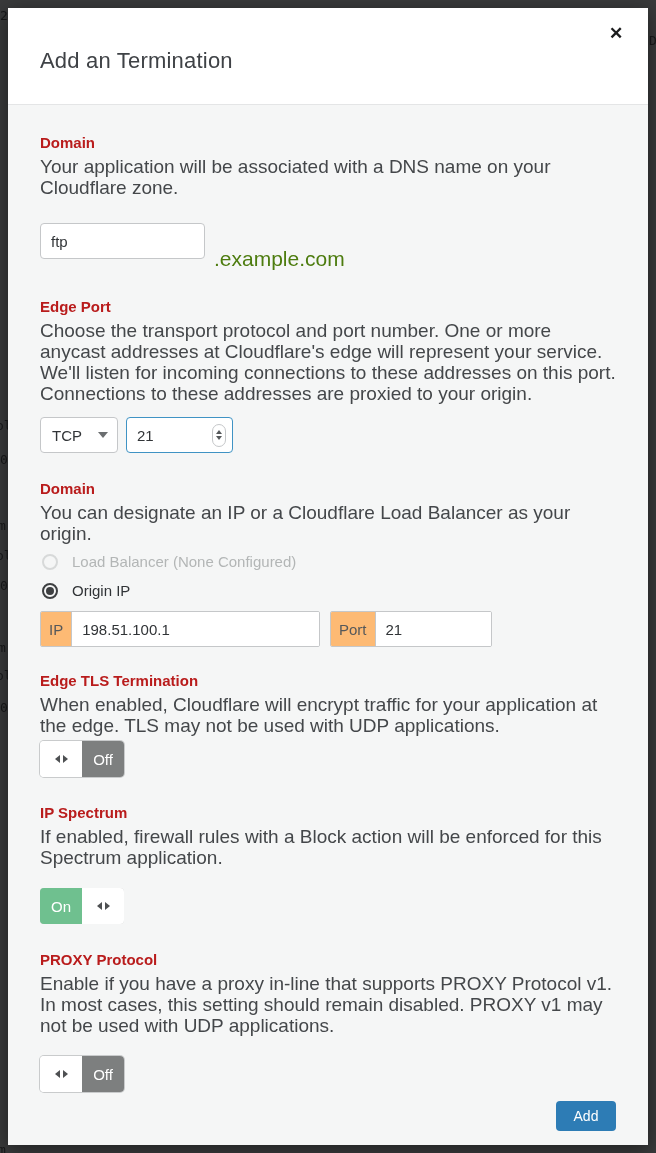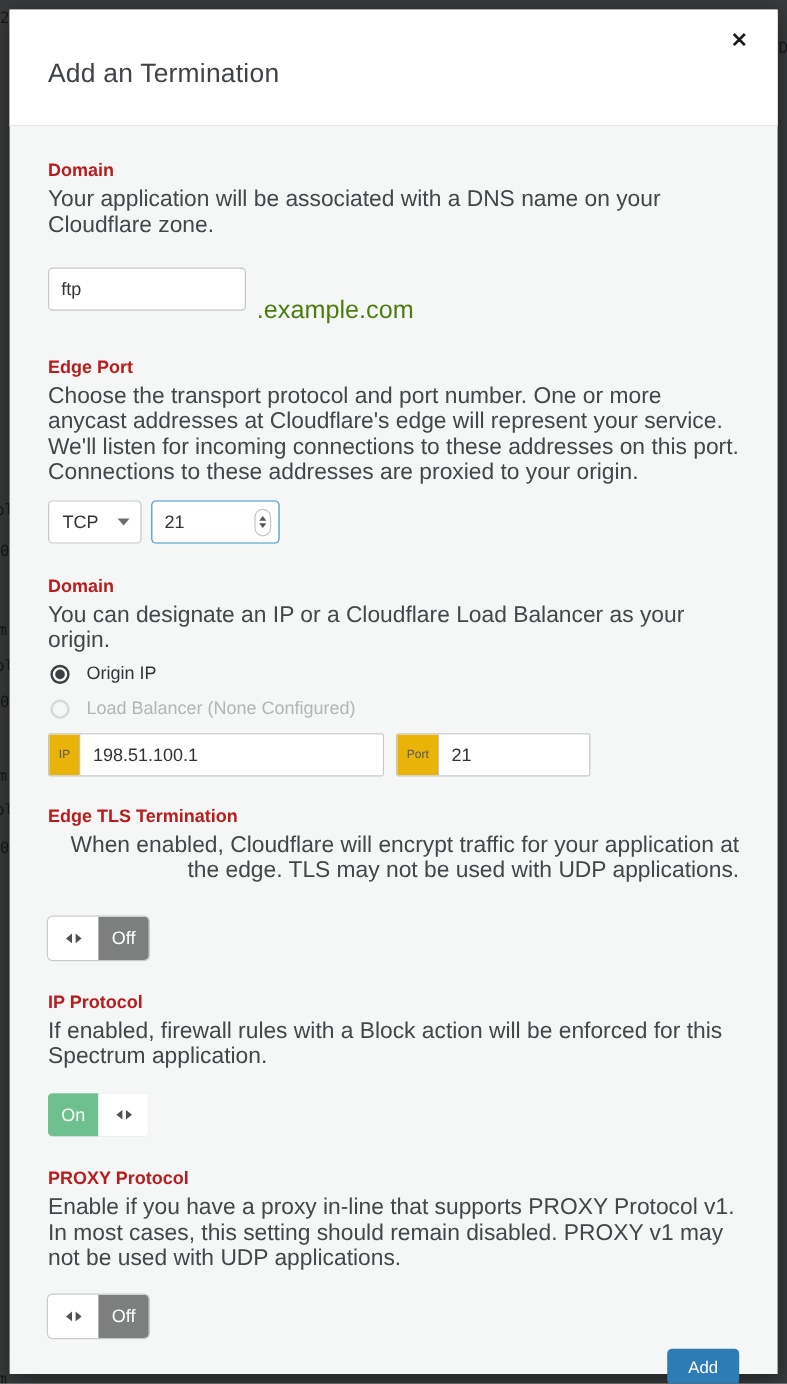--- a/index.html
+++ b/index.html
@@ -166,26 +166,26 @@
   
   .prefix-group {
     display: flex; align-items: stretch;
     height: 36px;
     border: 1px solid #c5c7c9;
     border-radius: 2px;
     background: #fff;
     overflow: hidden;
   }
   .prefix-group .prefix {
-    background: #eab308;
+    background: #fdba74;
     border-right: 1px solid #c5c7c9;
     display: flex; align-items: center;
     padding: 0 8px;
     color: #55585a;
-    font-size: 10px;
+    font-size: 15px;
   }
   .prefix-group input {
     border: none; outline: none;
     font-family: "Liberation Sans", sans-serif;
     font-size: 15px; color: #313437;
     padding: 0 10px;
     flex: 1; min-width: 0;
   }
   .ip-group { width: 280px; margin-right: 10px; }
   .port-group { width: 162px; }
@@ -289,60 +289,60 @@
               <span class="tri-down"></span>
           </span>
         </div>
       </div>
     </div>
 
     <div class="section" style="margin-bottom:25px;">
       <div class="section-label">Domain</div>
       <div class="section-desc tight" style="margin-bottom:9px;">You can designate an IP or a Cloudflare Load Balancer as your origin.</div>
 
+      <div class="radio-row disabled">
+        <span class="radio-circle"></span>
+        <span class="radio-label">Load Balancer (None Configured)</span>
+      </div>
       <div class="radio-row">
         <span class="radio-circle">
             <span class="dot"></span>
           </span>
         <span class="radio-label">Origin IP</span>
-      </div>
-      <div class="radio-row disabled">
-        <span class="radio-circle"></span>
-        <span class="radio-label">Load Balancer (None Configured)</span>
       </div>
 
 
       <div class="row">
         <div class="prefix-group ip-group">
           <span class="prefix">IP</span>
           <input type="text" value="198.51.100.1" style="">
         </div>
         <div class="prefix-group port-group">
           <span class="prefix">Port</span>
           <input type="text" value="21" style="">
         </div>
       </div>
     </div>
 
     <div class="section">
       <div class="section-label">Edge TLS Termination</div>
-      <div class="section-desc" style="margin-bottom:28px;text-align:right;">When enabled, Cloudflare will encrypt traffic for your application at the edge. TLS may not be used with UDP applications.</div>
+      <div class="section-desc" style="margin-bottom:5px;">When enabled, Cloudflare will encrypt traffic for your application at the edge. TLS may not be used with UDP applications.</div>
       <div class="toggle is-off">
         <span class="seg knob">
           <span class="arrows">
               <span class="a-left"></span>
               <span class="a-right"></span>
             </span>
         </span>
         <span class="seg state-off">Off</span>
       </div>
     </div>
 
     <div class="section">
-      <div class="section-label">IP Protocol</div>
+      <div class="section-label">IP Spectrum</div>
       <div class="section-desc" style="margin-bottom:20px;">If enabled, firewall rules with a Block action will be enforced for this Spectrum application.</div>
       <div class="toggle">
         <span class="seg state-on">On</span>
         <span class="seg knob">
           <span class="arrows">
               <span class="a-left"></span>
               <span class="a-right"></span>
             </span>
         </span>
       </div>

